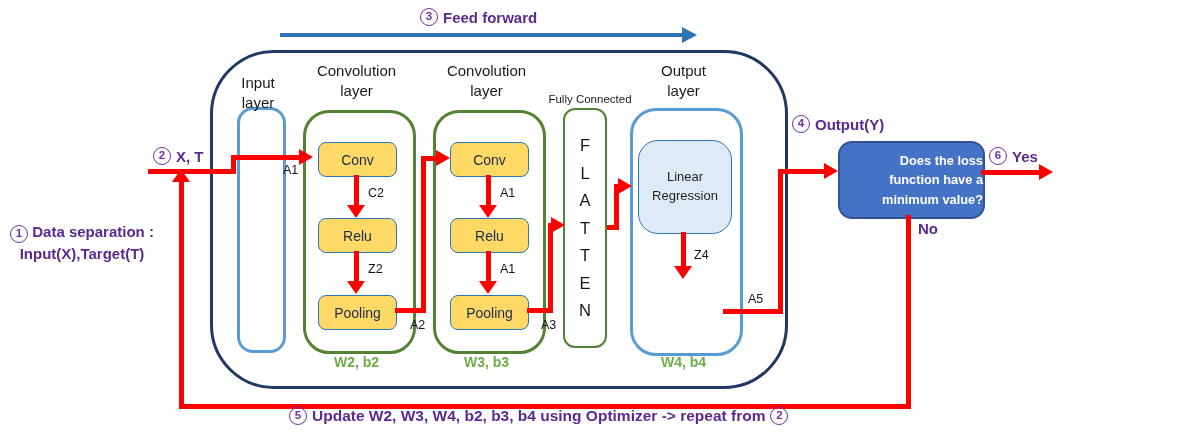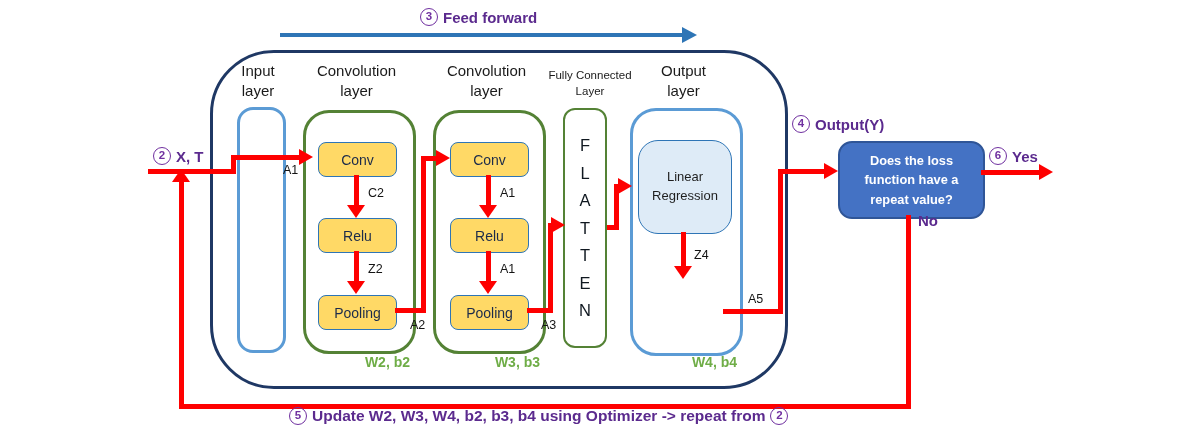--- a/index.html
+++ b/index.html
@@ -39,21 +39,21 @@
     justify-content:center;font-size:14px;font-weight:500;color:#1c2b4a;z-index:2;
   }
   
   .lbox{
     position:absolute;background:var(--c-lightfill);border:1.6px solid var(--c-yellowborder);
     display:flex;flex-direction:column;align-items:center;justify-content:center;text-align:center;
     font-size:13px;color:#1f1f1f;z-index:2;line-height:1.45;
   }
   
   .hdr{position:absolute;text-align:center;color:var(--c-ink);font-size:15px;line-height:1.3;z-index:2;}
-  .hdr.small{font-size:11.5px;line-height:1.35;}
+  .hdr.small{font-size:11.5px;line-height:1.35;margin-top:24px;}
   .hdr span{display:block;}
   
   .flatten{
     position:absolute;left:563px;top:108px;width:44px;height:240px;border:2.5px solid var(--c-green);
     border-radius:12px;display:flex;flex-direction:column;align-items:center;justify-content:space-between;
     padding:26px 0;box-sizing:border-box;font-size:16.5px;font-weight:500;color:#101820;z-index:2;background:#fff;
   }
   
   .rl{position:absolute;background:var(--c-red);z-index:5;}
   .tri{position:absolute;width:0;height:0;z-index:5;}
@@ -63,38 +63,38 @@
   .tri-r-blue{border-top:8px solid transparent;border-bottom:8px solid transparent;border-left:15px solid var(--c-bluearrow);}
   
   .elabel{position:absolute;font-size:12.5px;color:#141414;z-index:6;}
   .plabel{color:var(--c-purpledark);font-weight:bold;}
   .pgroup{position:absolute;display:flex;align-items:center;gap:5px;font-size:15px;z-index:6;white-space:nowrap;}
   .circ{
     display:inline-flex;width:16px;height:16px;border:1.6px solid var(--c-purple);border-radius:50%;
     align-items:center;justify-content:center;font-size:11.5px;font-weight:600;color:var(--c-purple);
     flex:0 0 auto;line-height:1;
   }
-  .wlabel{position:absolute;font-size:14px;font-weight:bold;color:var(--c-greentext);text-align:right;z-index:2;}
+  .wlabel{position:absolute;font-size:14px;font-weight:bold;color:var(--c-greentext);text-align:center;z-index:2;}
   .ffline{position:absolute;left:280px;top:33px;width:404px;height:4px;background:var(--c-bluearrow);z-index:3;}
 </style>
 </head>
 <body>
 
 <div class="stage">
 
   <div class="pgroup" style="left:420px;top:8px;">
     <span class="circ">3</span>
     <span class="plabel">Feed forward</span>
   </div>
   <div class="ffline"></div>
   <div class="tri tri-r-blue" style="left:682px;top:27px;"></div>
 
   <div class="outer"></div>
 
-  <div class="hdr" style="left:228px;top:61px;width:60px;text-align:center;">
+  <div class="hdr" style="left:228px;top:73px;width:60px;text-align:center;">
     <span>Input</span>
     <span>layer</span>
   </div>
   <div class="hdr" style="left:303px;top:61px;width:107px;">
     <span>Convolution</span>
     <span>layer</span>
   </div>
   <div class="hdr" style="left:433px;top:61px;width:107px;">
     <span>Convolution</span>
     <span>layer</span>
@@ -107,20 +107,25 @@
     <span>Output</span>
     <span>layer</span>
   </div>
 
 
   <div class="pgroup" style="left:153px;top:147px;">
     <span class="circ">2</span>
     <span class="plabel">X, T</span>
   </div>
 
+  <div class="abs" style="left:0px;top:221px;width:164px;text-align:center;font-size:15px;line-height:1.45;z-index:6;">
+    <span class="circ">1</span>
+    <span class="plabel">Data separation :</span><br>
+    <span class="plabel">Input(X),Target(T)</span>
+  </div>
 
   <div class="lane blue" style="left:237px;top:107px;width:43px;height:240px;border-radius:16px;"></div>
 
   <div class="lane green" style="left:303px;top:110px;width:107px;height:238px;border-radius:26px;"></div>
   <div class="ybox" style="left:318px;top:142px;">
       <span>Conv</span>
     </div>
   <div class="ybox" style="left:318px;top:218px;">
       <span>Relu</span>
     </div>
@@ -150,36 +155,36 @@
     <span>E</span>
     <span>N</span>
   </div>
 
   <div class="lane blue" style="left:630px;top:108px;width:107px;height:242px;border-radius:26px;"></div>
   <div class="lbox" style="left:638px;top:140px;width:92px;height:92px;border-radius:20px;">
     <span style="width:70px;">Linear Regression</span>
   </div>
   <div class="wlabel" style="left:630px;top:354px;width:107px;">W4, b4</div>
 
-  <div class="bluebox loss-font" style="left:838px;top:141px;width:143px;height:74px;border-radius:14px;">
+  <div class="bluebox loss-font" style="left:838px;top:141px;width:143px;height:74px;border-radius:14px;align-items:flex-end;">
     <span class="blk">Does the loss</span>
     <span class="blk">function have a</span>
-    <span class="blk">repeat value?</span>
+    <span class="blk">minimum value?</span>
   </div>
 
 
   <div class="pgroup" style="left:792px;top:115px;">
     <span class="circ">4</span>
     <span class="plabel">Output(Y)</span>
   </div>
   <div class="pgroup" style="left:989px;top:147px;">
     <span class="circ">6</span>
     <span class="plabel">Yes</span>
   </div>
-  <div class="pgroup" style="left:918px;top:212px;">
+  <div class="pgroup" style="left:918px;top:220px;">
     <span class="plabel">No</span>
   </div>
 
   <div class="pgroup" style="left:289px;top:407px;font-size:15.5px;">
     <span class="circ">5</span>
     <span class="plabel">Update W2, W3, W4, b2, b3, b4 using Optimizer -&gt; repeat from</span>
     <span class="circ">2</span>
   </div>
 
   <div class="rl" style="left:148px;top:169px;width:88px;height:5px;"></div>

